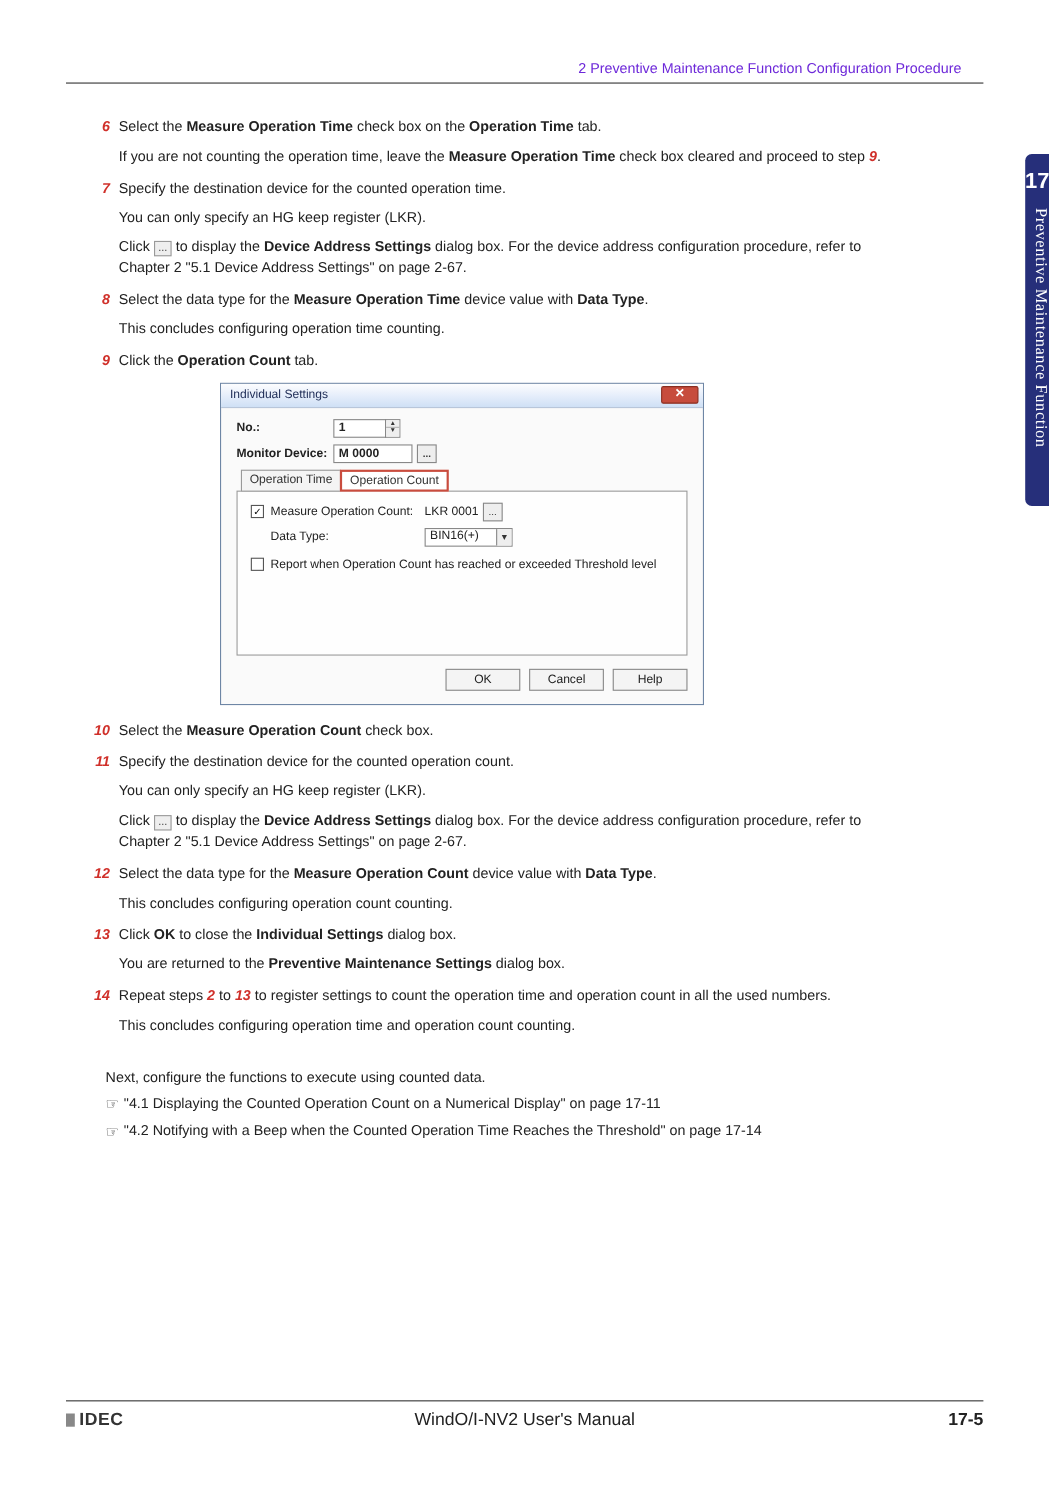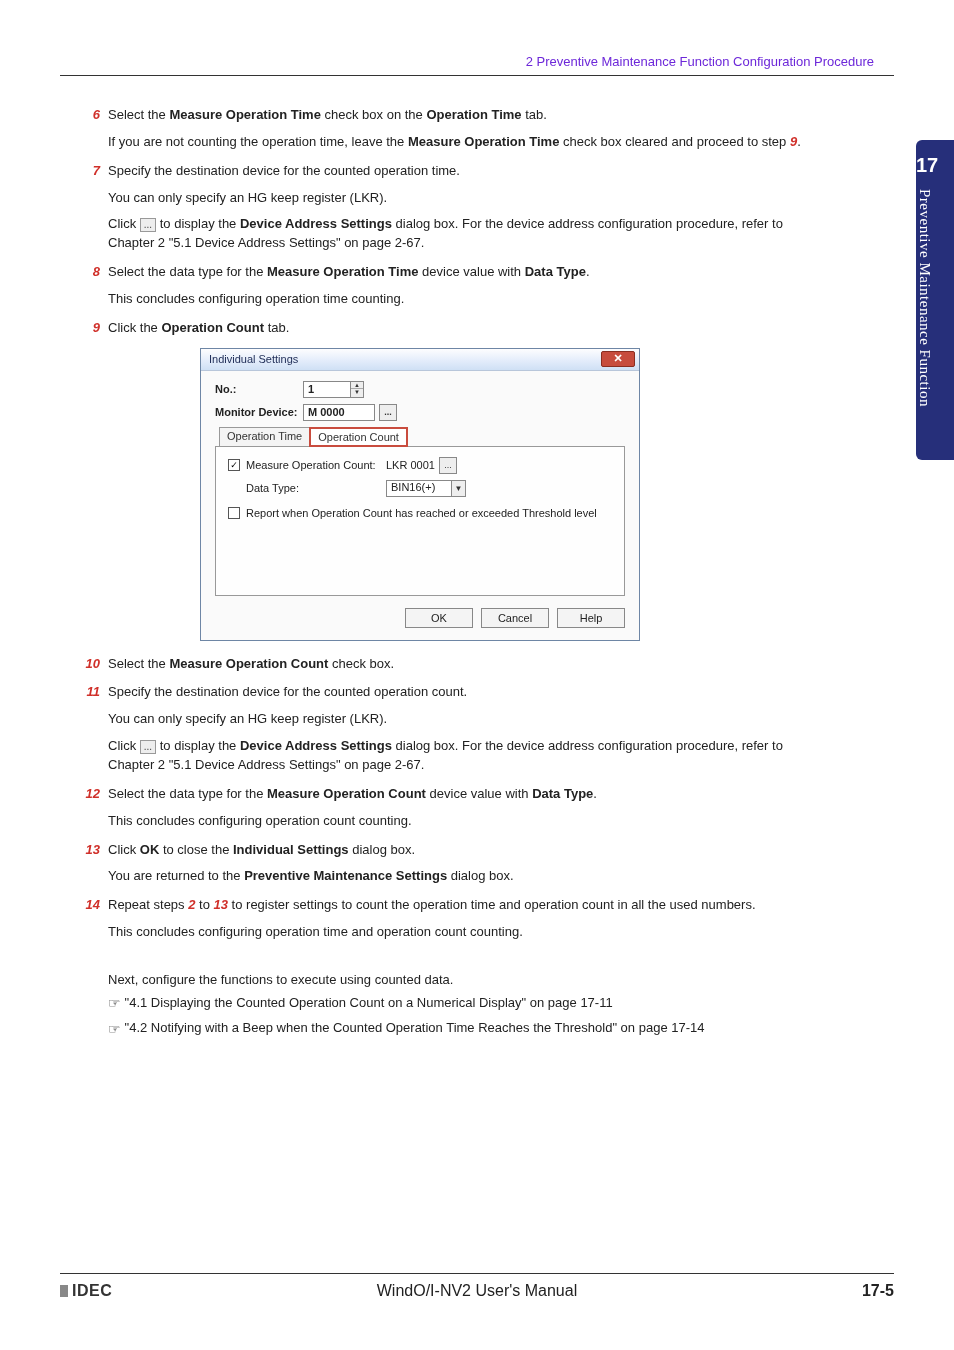--- a/index.html
+++ b/index.html
@@ -63,21 +63,21 @@
     line-height: 12px;
     vertical-align: baseline;
     color: #444;
   }
   .ref-icon {
     display: inline-block;
     font-size: 14px;
     vertical-align: middle;
     margin-right: 4px;
   }
-  .ref-line { margin-left: 28px; margin-bottom: 4px; line-height: 1.5; }
+  .ref-line { margin-left: 16px; margin-bottom: 4px; line-height: 1.5; }
 
   
   .dialog {
     width: 440px;
     margin: 8px 0 14px 120px;
     border: 1px solid #6e86a5;
     background: #fafafa;
     font-family: Tahoma, sans-serif;
     font-size: 11px;
     color: #222;
@@ -172,26 +172,26 @@
   }
   .dlg-buttons .btn {
     width: 68px; height: 20px; border: 1px solid #888; background: #f4f4f4;
     font-size: 11px; text-align: center; line-height: 18px;
   }
 
   
   .sidetab {
     position: absolute;
     right: 0; top: 140px;
-    width: 38px; height: 320px;
+    width: 22px; height: 320px;
     background: #262f7a;
     color: #fff;
     border-top-left-radius: 6px;
     border-bottom-left-radius: 6px;
-    display: flex; flex-direction: column; align-items: flex-start;
+    display: flex; flex-direction: column; align-items: flex-end;
     padding-top: 8px;
   }
   .sidetab .chnum { font-size: 20px; font-weight: bold; padding: 6px 0 12px 0; }
   .sidetab .chtitle {
     writing-mode: vertical-rl;
     font-size: 15px;
     letter-spacing: 0.5px;
     font-family: "Times New Roman", serif;
   }
 

